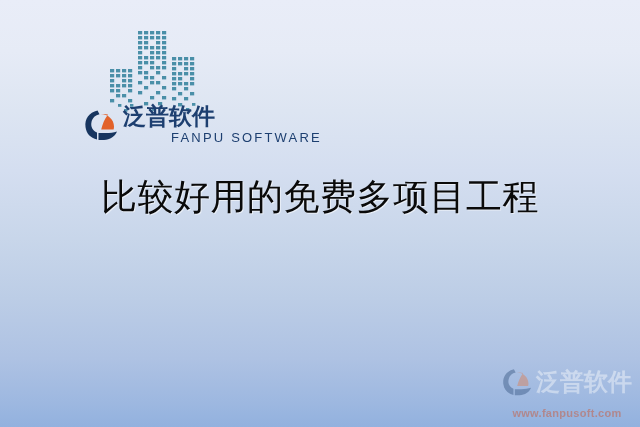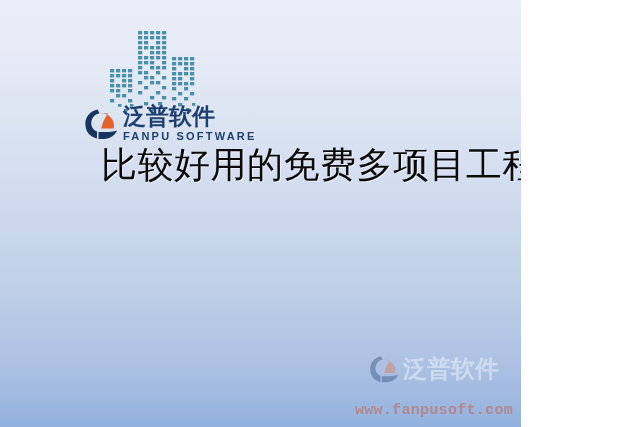--- a/index.html
+++ b/index.html
@@ -1,21 +1,21 @@
 <!DOCTYPE html>
 <html><head>
 <meta charset="utf-8">
 <style>
   html,body{margin:0;padding:0;}
   body{
     width:640px;height:427px;overflow:hidden;
     font-family:"Liberation Sans", sans-serif;
   }
   #stage{
-    position:relative;width:521px;height:427px;overflow:hidden;
+    position:relative;width:640px;height:427px;overflow:hidden;
     background:linear-gradient(to bottom,
       #e9edf8 0%,
       #e6ebf6 12%,
       #dde5f2 26%,
       #d4def0 40%,
       #c8d6ea 56%,
       #bccde6 70%,
       #aec2e3 84%,
       #9cb7e0 95%,
       #92b1de 100%);
@@ -34,27 +34,27 @@
   }
   #logo-mark{width:34px;height:32px;flex:0 0 auto;}
   #logo-text{display:flex;flex-direction:column;line-height:1;}
   #logo-cn{
     font-family:"DejaVu Sans", sans-serif;
     font-size:23px;font-weight:bold;color:#1d3f70;
     letter-spacing:0px;
   }
   #logo-en{
     font-family:"Liberation Sans", sans-serif;
-    font-size:11px;font-weight:bold;color:#1d3f70;
-    letter-spacing:2.2px;margin-top:3px;
+    font-size:13px;font-weight:normal;color:#1d3f70;
+    letter-spacing:2.2px;margin-top:3px;margin-left:48px;
   }
 
   
   #headline{
-    position:absolute;left:0;top:142px;width:640px;
+    position:absolute;left:0;top:174px;width:640px;
     text-align:center;
     font-family:"DejaVu Serif", "Liberation Serif", serif;
     font-size:36px;line-height:46px;color:#0a0a0a;
     letter-spacing:0.5px;
     text-shadow:1px 1px 0 rgba(255,255,255,0.55);
   }
   #headline .ln{display:block;white-space:nowrap;}
 
   
   #watermark{
@@ -63,23 +63,23 @@
     display:flex;flex-direction:column;align-items:center;
   }
   #wm-row{display:flex;align-items:center;gap:4px;}
   #wm-mark{width:30px;height:28px;flex:0 0 auto;}
   #wm-cn{
     font-family:"DejaVu Sans", sans-serif;
     font-size:24px;font-weight:bold;color:#ffffff;
     line-height:1;letter-spacing:0px;
   }
   #wm-url{
-    font-family:Liberation Mono, monospace;
-    font-size:15px;font-weight:bold;color:#d24a1e;
-    letter-spacing:0.3px;margin-top:19px;
+    font-family:Liberation Sans, sans-serif;
+    font-size:11px;font-weight:bold;color:#d24a1e;
+    letter-spacing:0.3px;margin-top:11px;
   }
 </style>
 </head>
 <body>
 
 <div id="stage">
 
   <div id="buildings">
     <svg viewBox="0 0 92 86" xmlns="http://www.w3.org/2000/svg" aria-hidden="true">
       <g fill="#4a8fa8">

